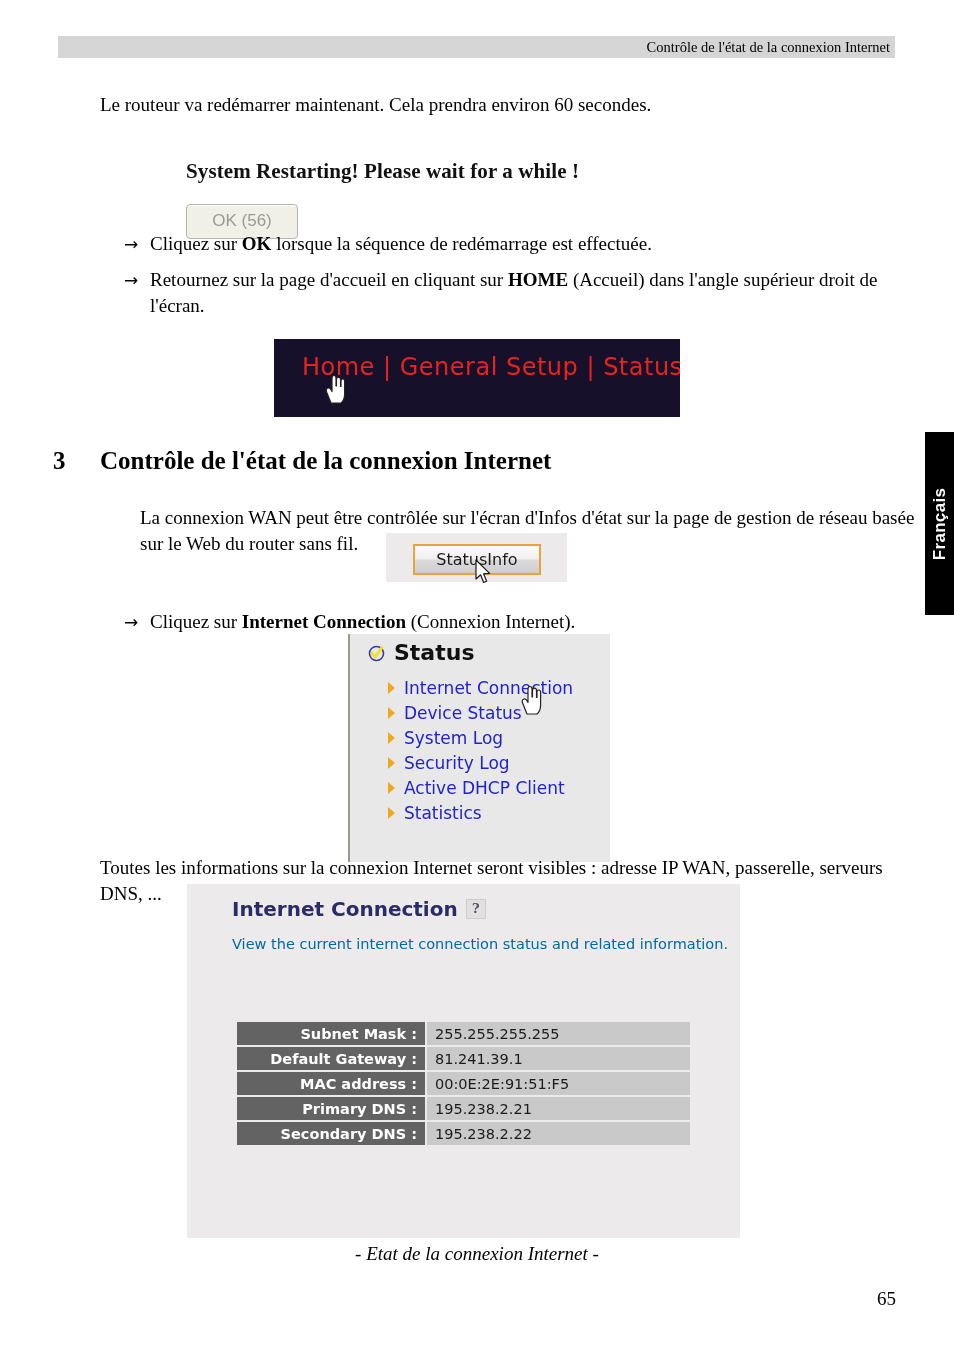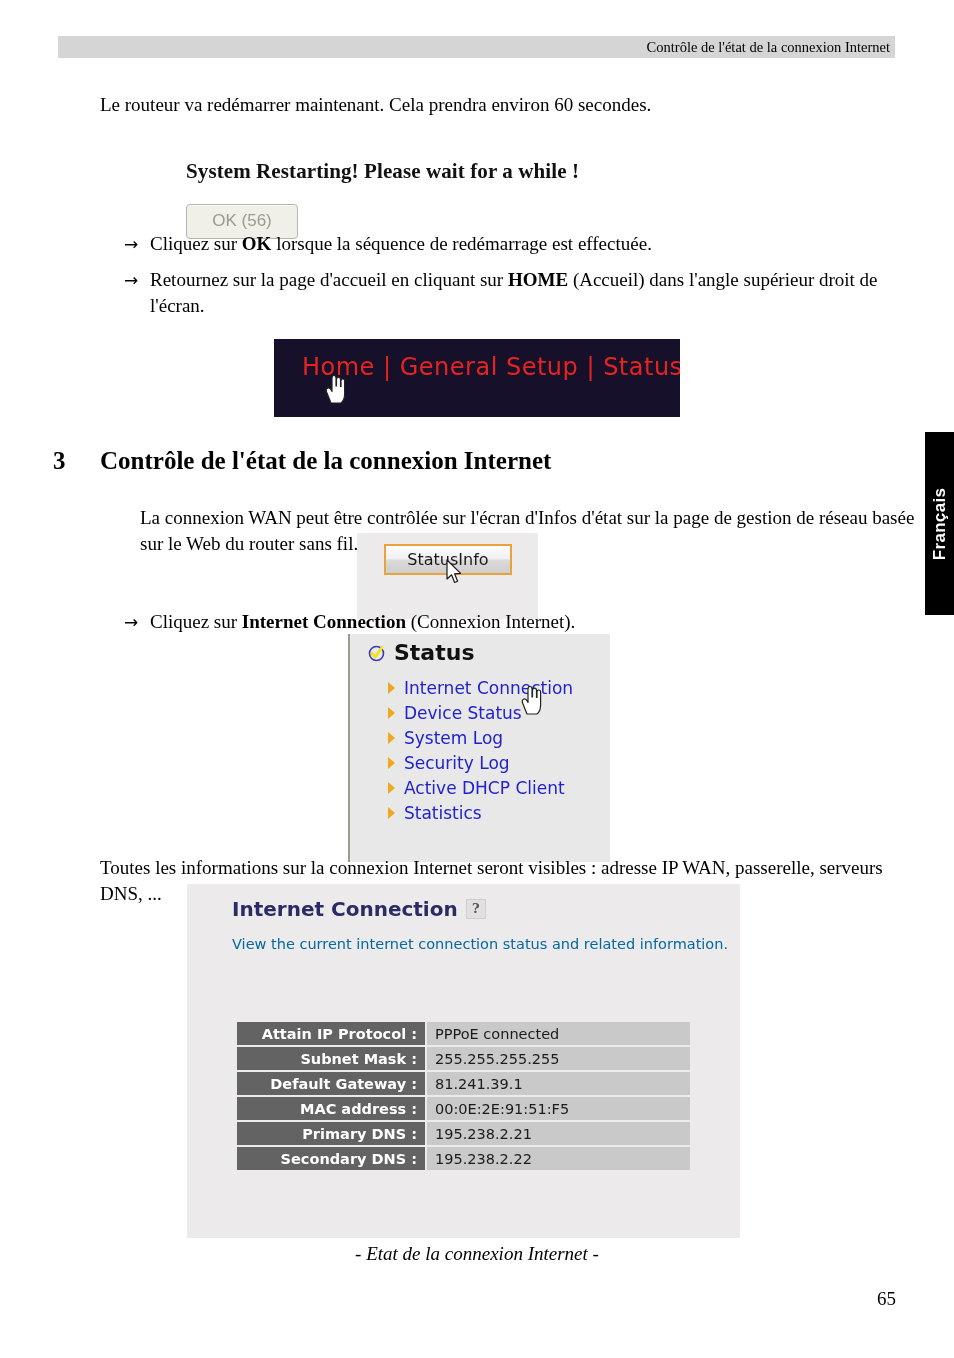--- a/index.html
+++ b/index.html
@@ -141,24 +141,24 @@
     top: 486px;
     width: 798px;
     font-size: 19px;
     line-height: 26px;
     margin-left: 40px;
   }
 
   
   .statusinfo-fig {
     position: absolute;
-    left: 357px;
+    left: 386px;
     top: 533px;
     width: 181px;
-    height: 86px;
+    height: 49px;
     background: #eceaea;
   }
   .statusinfo-btn {
     position: absolute;
     left: 27px;
     top: 11px;
     width: 124px;
     height: 27px;
     background: linear-gradient(180deg,#fdfdfd 0%,#f0efef 48%,#dcdbdb 52%,#cfcece 100%);
     border: 2px solid #e8a33d;
@@ -450,24 +450,20 @@
 <p class="para-all">Toutes les informations sur la connexion Internet seront visibles : adresse IP WAN, passerelle, serveurs DNS, ...</p>
 
 <div class="ic-panel">
   <div class="ic-title">
     <span>Internet Connection</span>
     <span class="help-icon">?</span>
   </div>
   <div class="ic-desc">View the current internet connection status and related information.</div>
   <table class="ic-table">
     <tbody>
-      <tr>
-        <td class="lbl">Attain IP Protocol :</td>
-        <td class="val">PPPoE connected</td>
-      </tr>
       <tr>
         <td class="lbl">Subnet Mask :</td>
         <td class="val">255.255.255.255</td>
       </tr>
       <tr>
         <td class="lbl">Default Gateway :</td>
         <td class="val">81.241.39.1</td>
       </tr>
       <tr>
         <td class="lbl">MAC address :</td>

